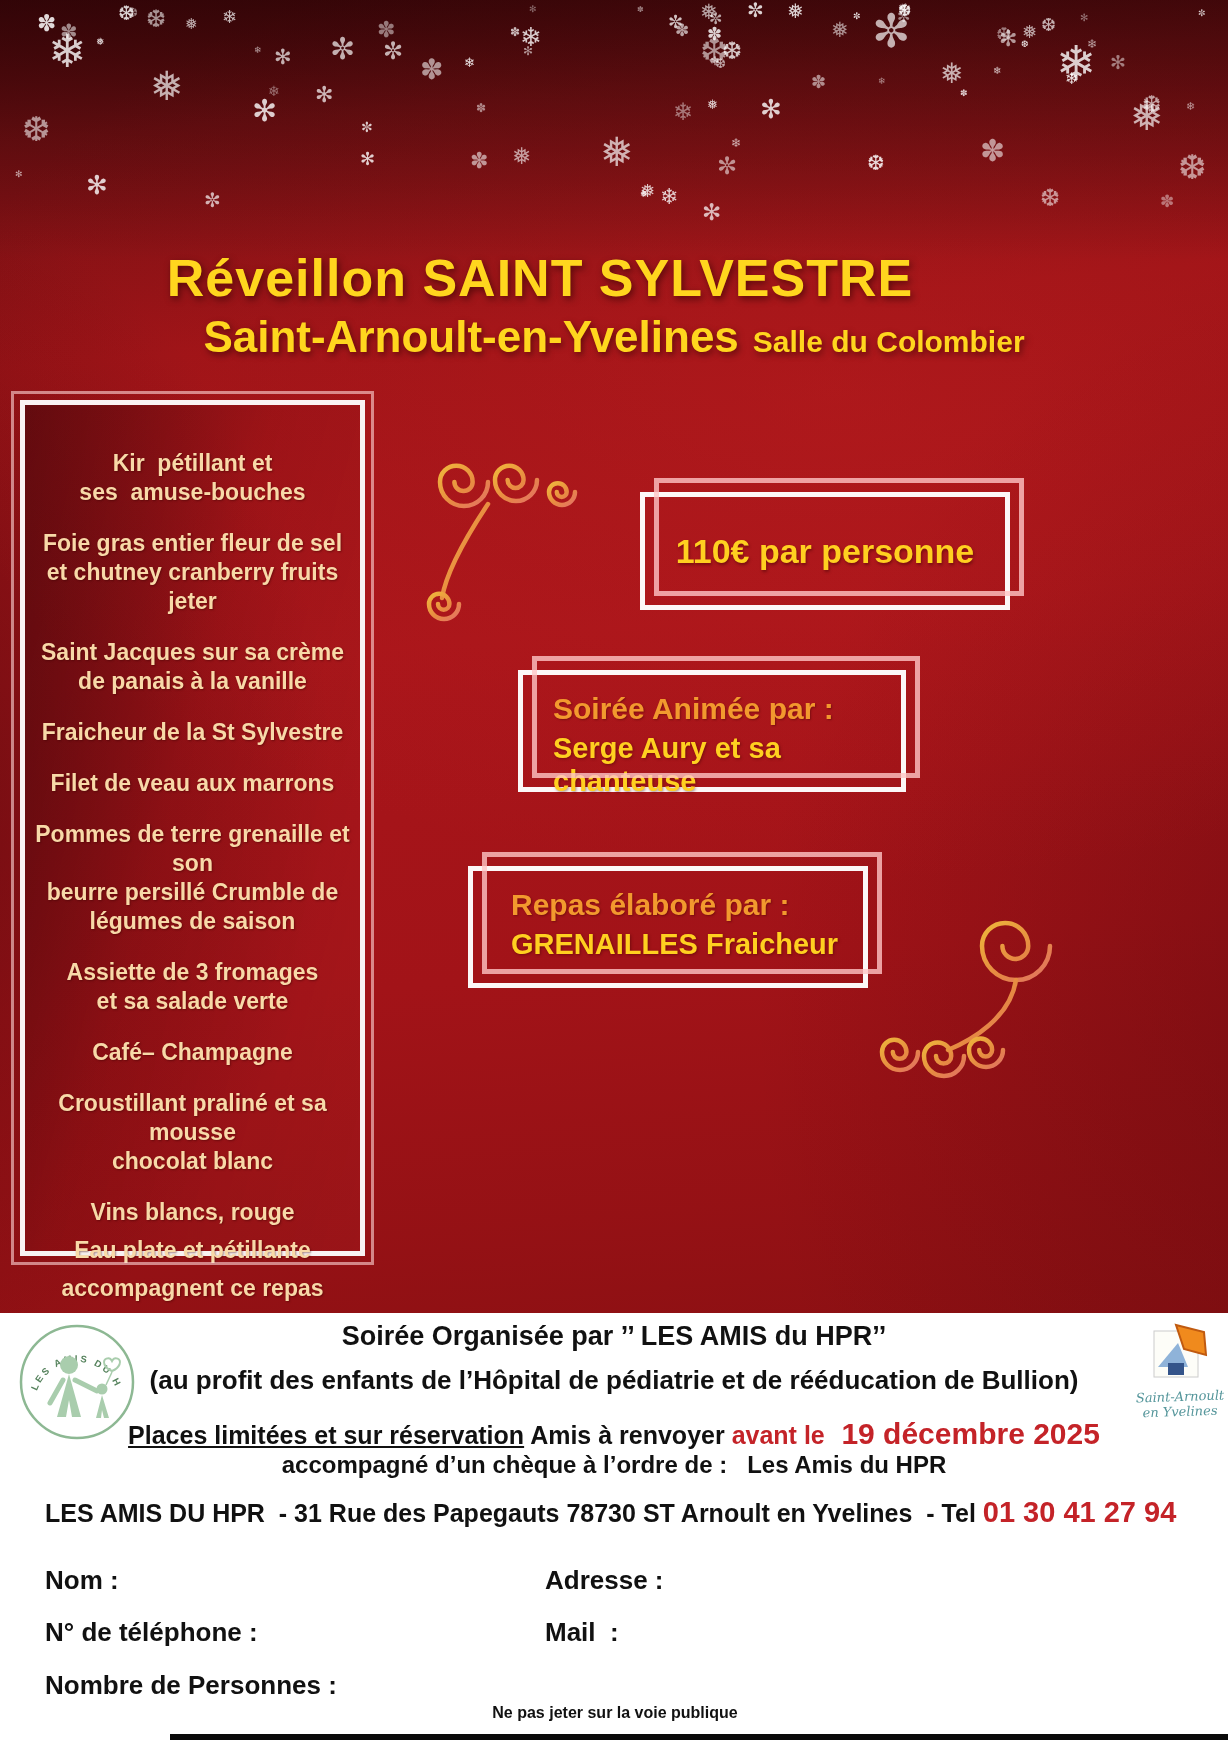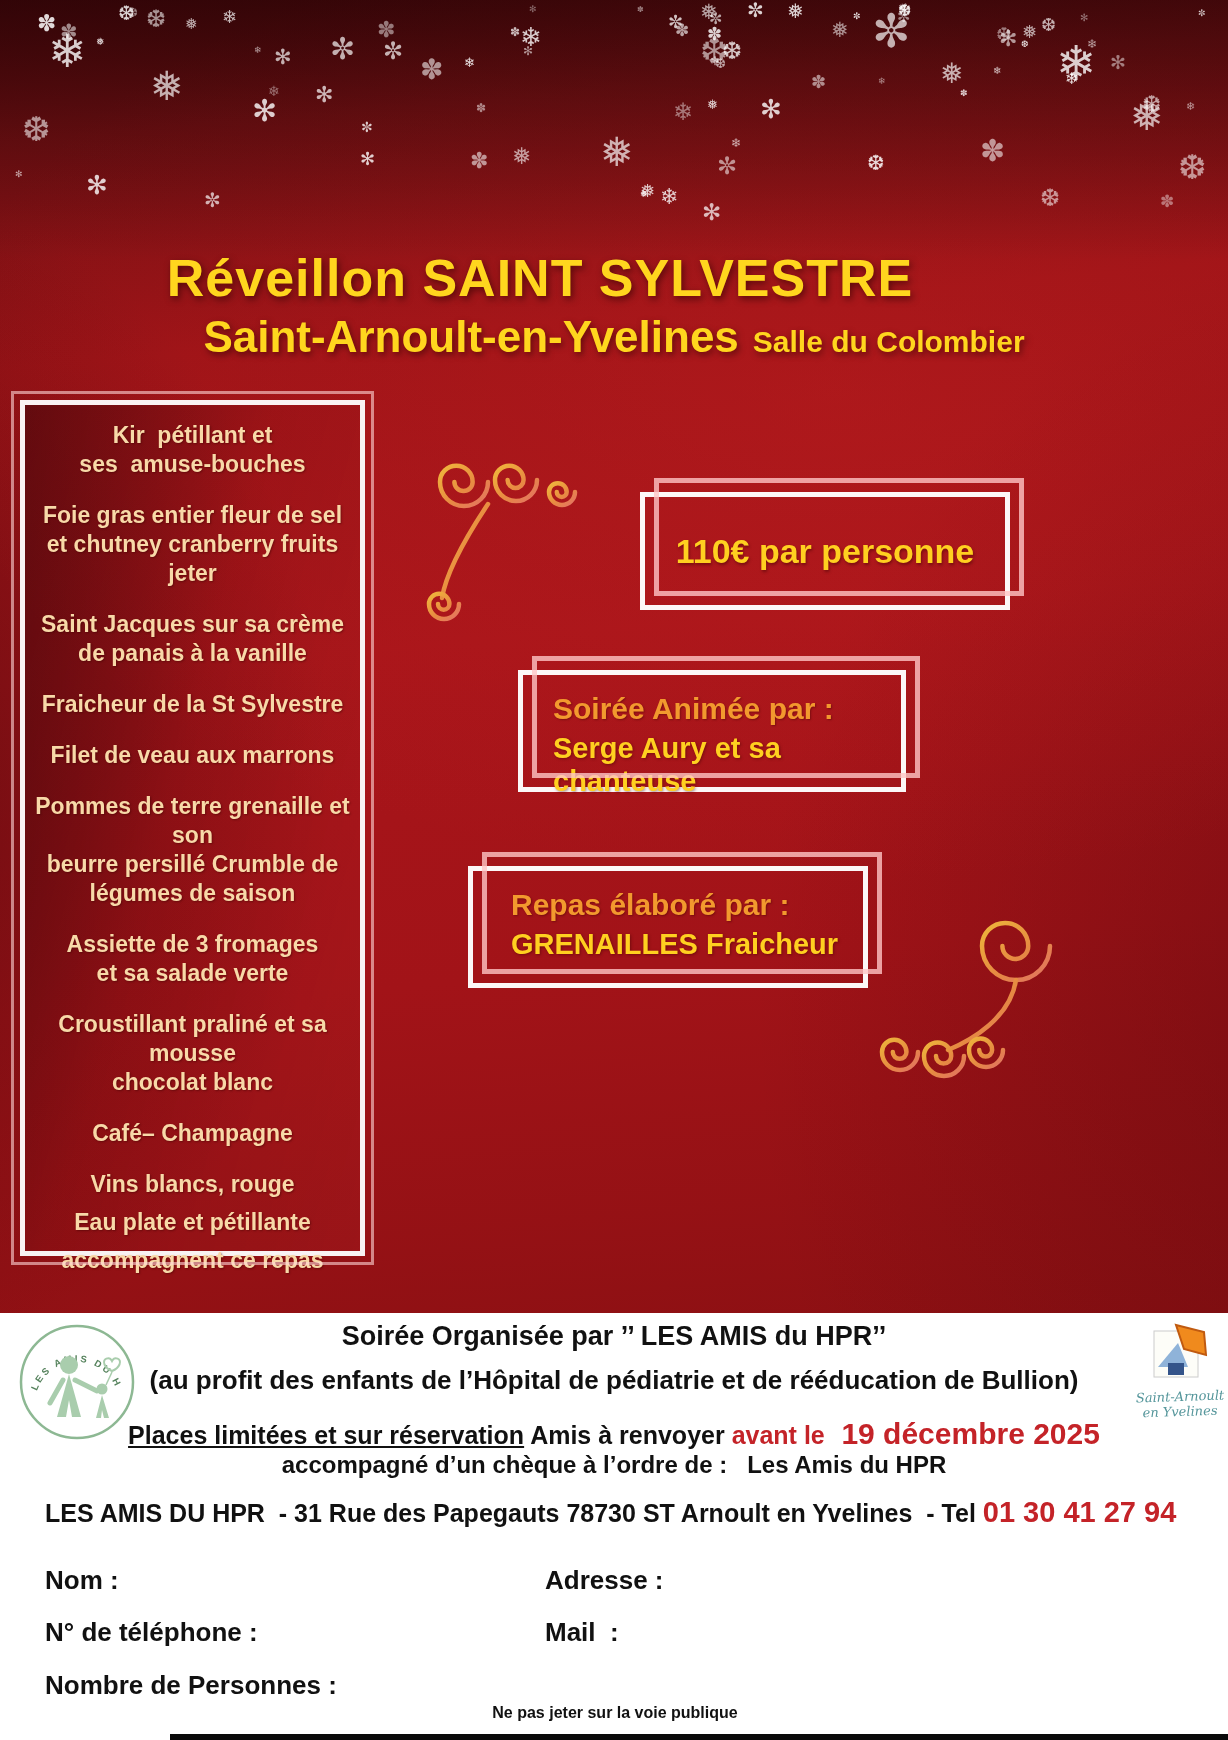--- a/index.html
+++ b/index.html
@@ -35,21 +35,21 @@
     position:absolute;left:370px;top:402px;width:720px;text-align:center;z-index:2;
     font-size:29px;font-weight:800;color:#ffd018;text-shadow:1px 2px 4px rgba(40,0,0,.5);
   }
 
   
   .menu-box{
     position:absolute;left:20px;top:400px;width:345px;height:856px;z-index:2;
     border:5px solid rgba(255,255,255,.95);
     outline:3px solid rgba(255,215,215,.6);outline-offset:6px;
     background:linear-gradient(105deg, rgba(55,4,8,.5), rgba(120,10,14,.18) 45%, rgba(200,50,50,.10));
-    box-sizing:border-box;padding-top:16px;
+    box-sizing:border-box;padding-top:44px;
   }
   .mi{
     width:100%;text-align:center;white-space:pre-wrap;
     color:#f8d9a8;font-size:23px;font-weight:700;line-height:29px;
     margin-bottom:22px;text-shadow:1px 1px 2px rgba(60,0,0,.45);
   }
   .mi.gap-top{margin-top:16px;}
   .mi.tight{margin-bottom:9px;}
 
   
@@ -207,23 +207,23 @@
 jeter</div>
       <div class="mi">Saint Jacques sur sa crème
 de panais à la vanille</div>
       <div class="mi">Fraicheur de la St Sylvestre</div>
       <div class="mi">Filet de veau aux marrons</div>
       <div class="mi">Pommes de terre grenaille et son
 beurre persillé Crumble de
 légumes de saison</div>
       <div class="mi">Assiette de 3 fromages
 et sa salade verte</div>
+      <div class="mi">Café– Champagne</div>
       <div class="mi gap-top">Croustillant praliné et sa mousse
 chocolat blanc</div>
-      <div class="mi">Café– Champagne</div>
       <div class="mi tight">Vins blancs, rouge</div>
       <div class="mi tight">Eau plate et pétillante</div>
       <div class="mi">accompagnent ce repas</div>
     </div>
 
     <svg class="orn orn1" width="205" height="215" viewBox="0 0 205 215">
       <defs>
         <linearGradient id="gold" x1="0" y1="0" x2="1" y2="1">
           <stop offset="0" stop-color="#f6c53f"></stop>
             <stop offset=".55" stop-color="#ee9546"></stop>

